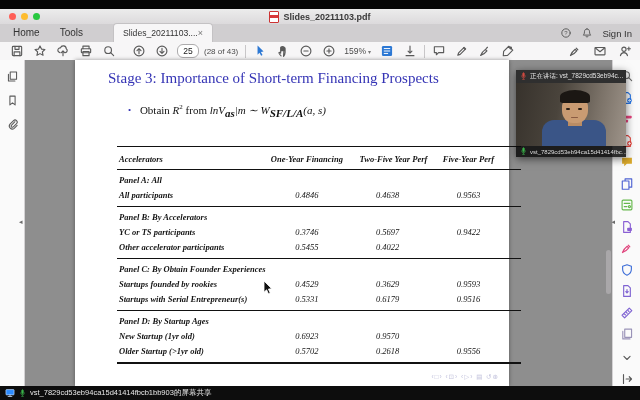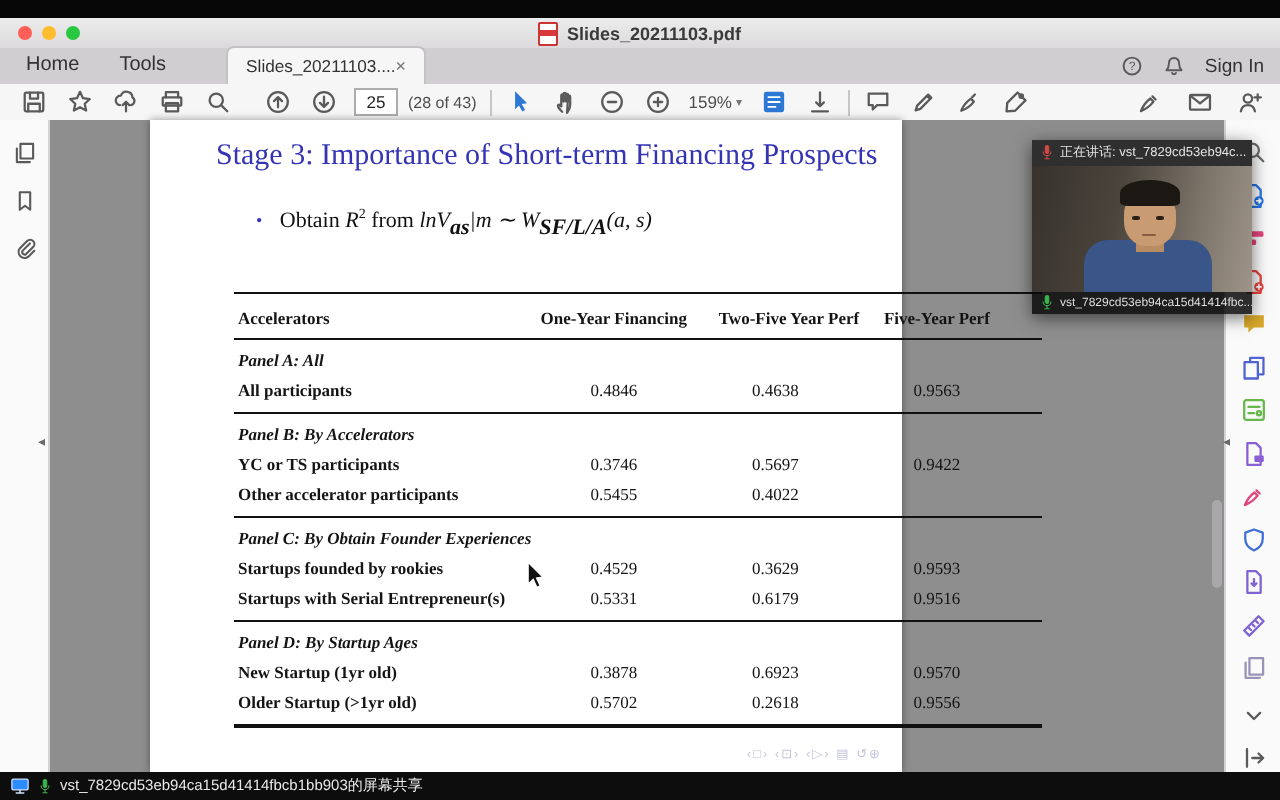--- a/index.html
+++ b/index.html
@@ -25,53 +25,53 @@
   .signin{font-size:9.5px;color:#333;}
   
   .toolbar{left:0;top:42px;width:640px;height:18px;background:#f7f6f7;border-bottom:1px solid #c7c5c7;
            display:flex;align-items:center;}
   .iconrow{display:flex;align-items:center;gap:9px;}
   .tbico{width:14px;height:14px;display:inline-block;}
   .tbico svg{width:14px;height:14px;display:block;}
   .smallico{width:12px;height:12px;}
   .smallico svg{width:12px;height:12px;}
   .pagebox{width:20px;height:12px;border:1px solid #adabad;background:#fff;font-size:8.5px;text-align:center;
-           color:#222;border-radius:0;padding:0;font-family:"Liberation Sans",sans-serif;}
+           color:#222;border-radius:6px;padding:0;font-family:"Liberation Sans",sans-serif;}
   .pageinfo{font-size:8px;color:#4c4c4c;white-space:nowrap;}
   .vsep{width:1px;height:13px;background:#c8c6c8;margin:0 7px;}
   .zoomctl{display:flex;align-items:center;gap:2px;font-size:8.5px;color:#4c4c4c;}
   .caret{font-size:6px;color:#777;}
   .tb-right{position:absolute;right:8px;display:flex;gap:11px;align-items:center;}
   
   .workarea{left:0;top:60px;width:640px;height:326px;background:#8e8e8e;}
   .rail-left{left:0;top:60px;width:25px;height:326px;background:#fafafa;border-right:1px solid #d4d2d4;
              display:flex;flex-direction:column;align-items:center;gap:11px;padding-top:10px;box-sizing:border-box;}
   .rail-left .tbico{width:13px;height:13px}.rail-left svg{width:13px;height:13px}
   .rail-right{right:0;top:60px;width:28px;height:326px;background:#fafafa;border-left:1px solid #d4d2d4;
               display:flex;flex-direction:column;align-items:center;gap:7.5px;padding-top:9px;box-sizing:border-box;position:absolute;}
   .rail-right .tbico{width:14px;height:14px}.rail-right svg{width:14px;height:14px}
   .collapse{font-size:7px;color:#6a6a6a;line-height:7px;}
   .collapse-left{left:19px;top:218px;}
   .collapse-right{right:25px;top:218px;}
   .scrollhandle{right:29px;top:250px;width:5px;height:44px;border-radius:3px;background:#a9a7a9;}
   
-  .page{left:75px;top:60px;width:376px;height:326px;background:#fff;box-shadow:0 0 4px rgba(0,0,0,.4);}
+  .page{left:75px;top:60px;width:434px;height:326px;background:#fff;box-shadow:0 0 4px rgba(0,0,0,.4);}
   .slide-title{position:absolute;left:33px;top:10px;width:420px;font-family:"Liberation Serif",serif;
                font-size:15px;color:#3534b5;}
   .bullet-line{position:absolute;left:53px;top:43px;font-family:"Liberation Serif",serif;font-size:11px;color:#111;}
   .bullet-dot{color:#3534b5;margin-right:6px;font-size:9px;vertical-align:1px;}
   .math i{font-style:italic;}
   .math sub{font-size:11px;font-weight:bold;}
   .math sup{font-size:7px;}
   
   .ptable{position:absolute;left:42px;top:86px;width:404px;border-top:1.6px solid #111;border-bottom:2.2px solid #111;
           font-family:"Liberation Serif",serif;font-size:8.5px;color:#141414;}
   .trow{display:grid;grid-template-columns:34% 26% 14% 26%;}
   .thead{font-weight:bold;padding:4px 0 3px;border-bottom:1px solid #111;}
-  .tcell{padding:2.5px 0;white-space:nowrap;}
+  .tcell{padding:2.5px 0;white-space:nowrap;font-style:italic;}
   .tcell.val{text-align:center;}
   .tcell.lbl{font-weight:bold;padding-left:2px;}
   .tsection{border-bottom:1px solid #111;padding:1px 0 4px;}
   .tsection:last-child{border-bottom:none;}
   .pheading{font-style:italic;font-weight:bold;padding:4px 2px 2px;}
   .beamer-nav{position:absolute;right:10px;bottom:5px;font-size:6.5px;color:#c3c3dd;letter-spacing:1px;}
   
   .vidwin{left:516px;top:70px;width:110px;height:87px;box-shadow:0 2px 8px rgba(0,0,0,.55);z-index:30;}
   .vhead{height:13px;background:#2f2f2f;display:flex;align-items:center;gap:3px;padding:0 4px;overflow:hidden;}
   .vhead-label{font-size:6.5px;color:#e2e2e2;white-space:nowrap;}
@@ -388,21 +388,20 @@
           <div class="tcell lbl">Startups with Serial Entrepreneur(s)</div>
           <div class="tcell val">0.5331</div>
           <div class="tcell val">0.6179</div>
           <div class="tcell val">0.9516</div>
         </div>
       </div>
       <div class="tsection">
         <div class="pheading">Panel D: By Startup Ages</div>
         <div class="trow">
           <div class="tcell lbl">New Startup (1yr old)</div>
-          <div class="tcell val">0.3878</div>
           <div class="tcell val">0.6923</div>
           <div class="tcell val">0.9570</div>
         </div>
         <div class="trow">
           <div class="tcell lbl">Older Startup (&gt;1yr old)</div>
           <div class="tcell val">0.5702</div>
           <div class="tcell val">0.2618</div>
           <div class="tcell val">0.9556</div>
         </div>
       </div>

